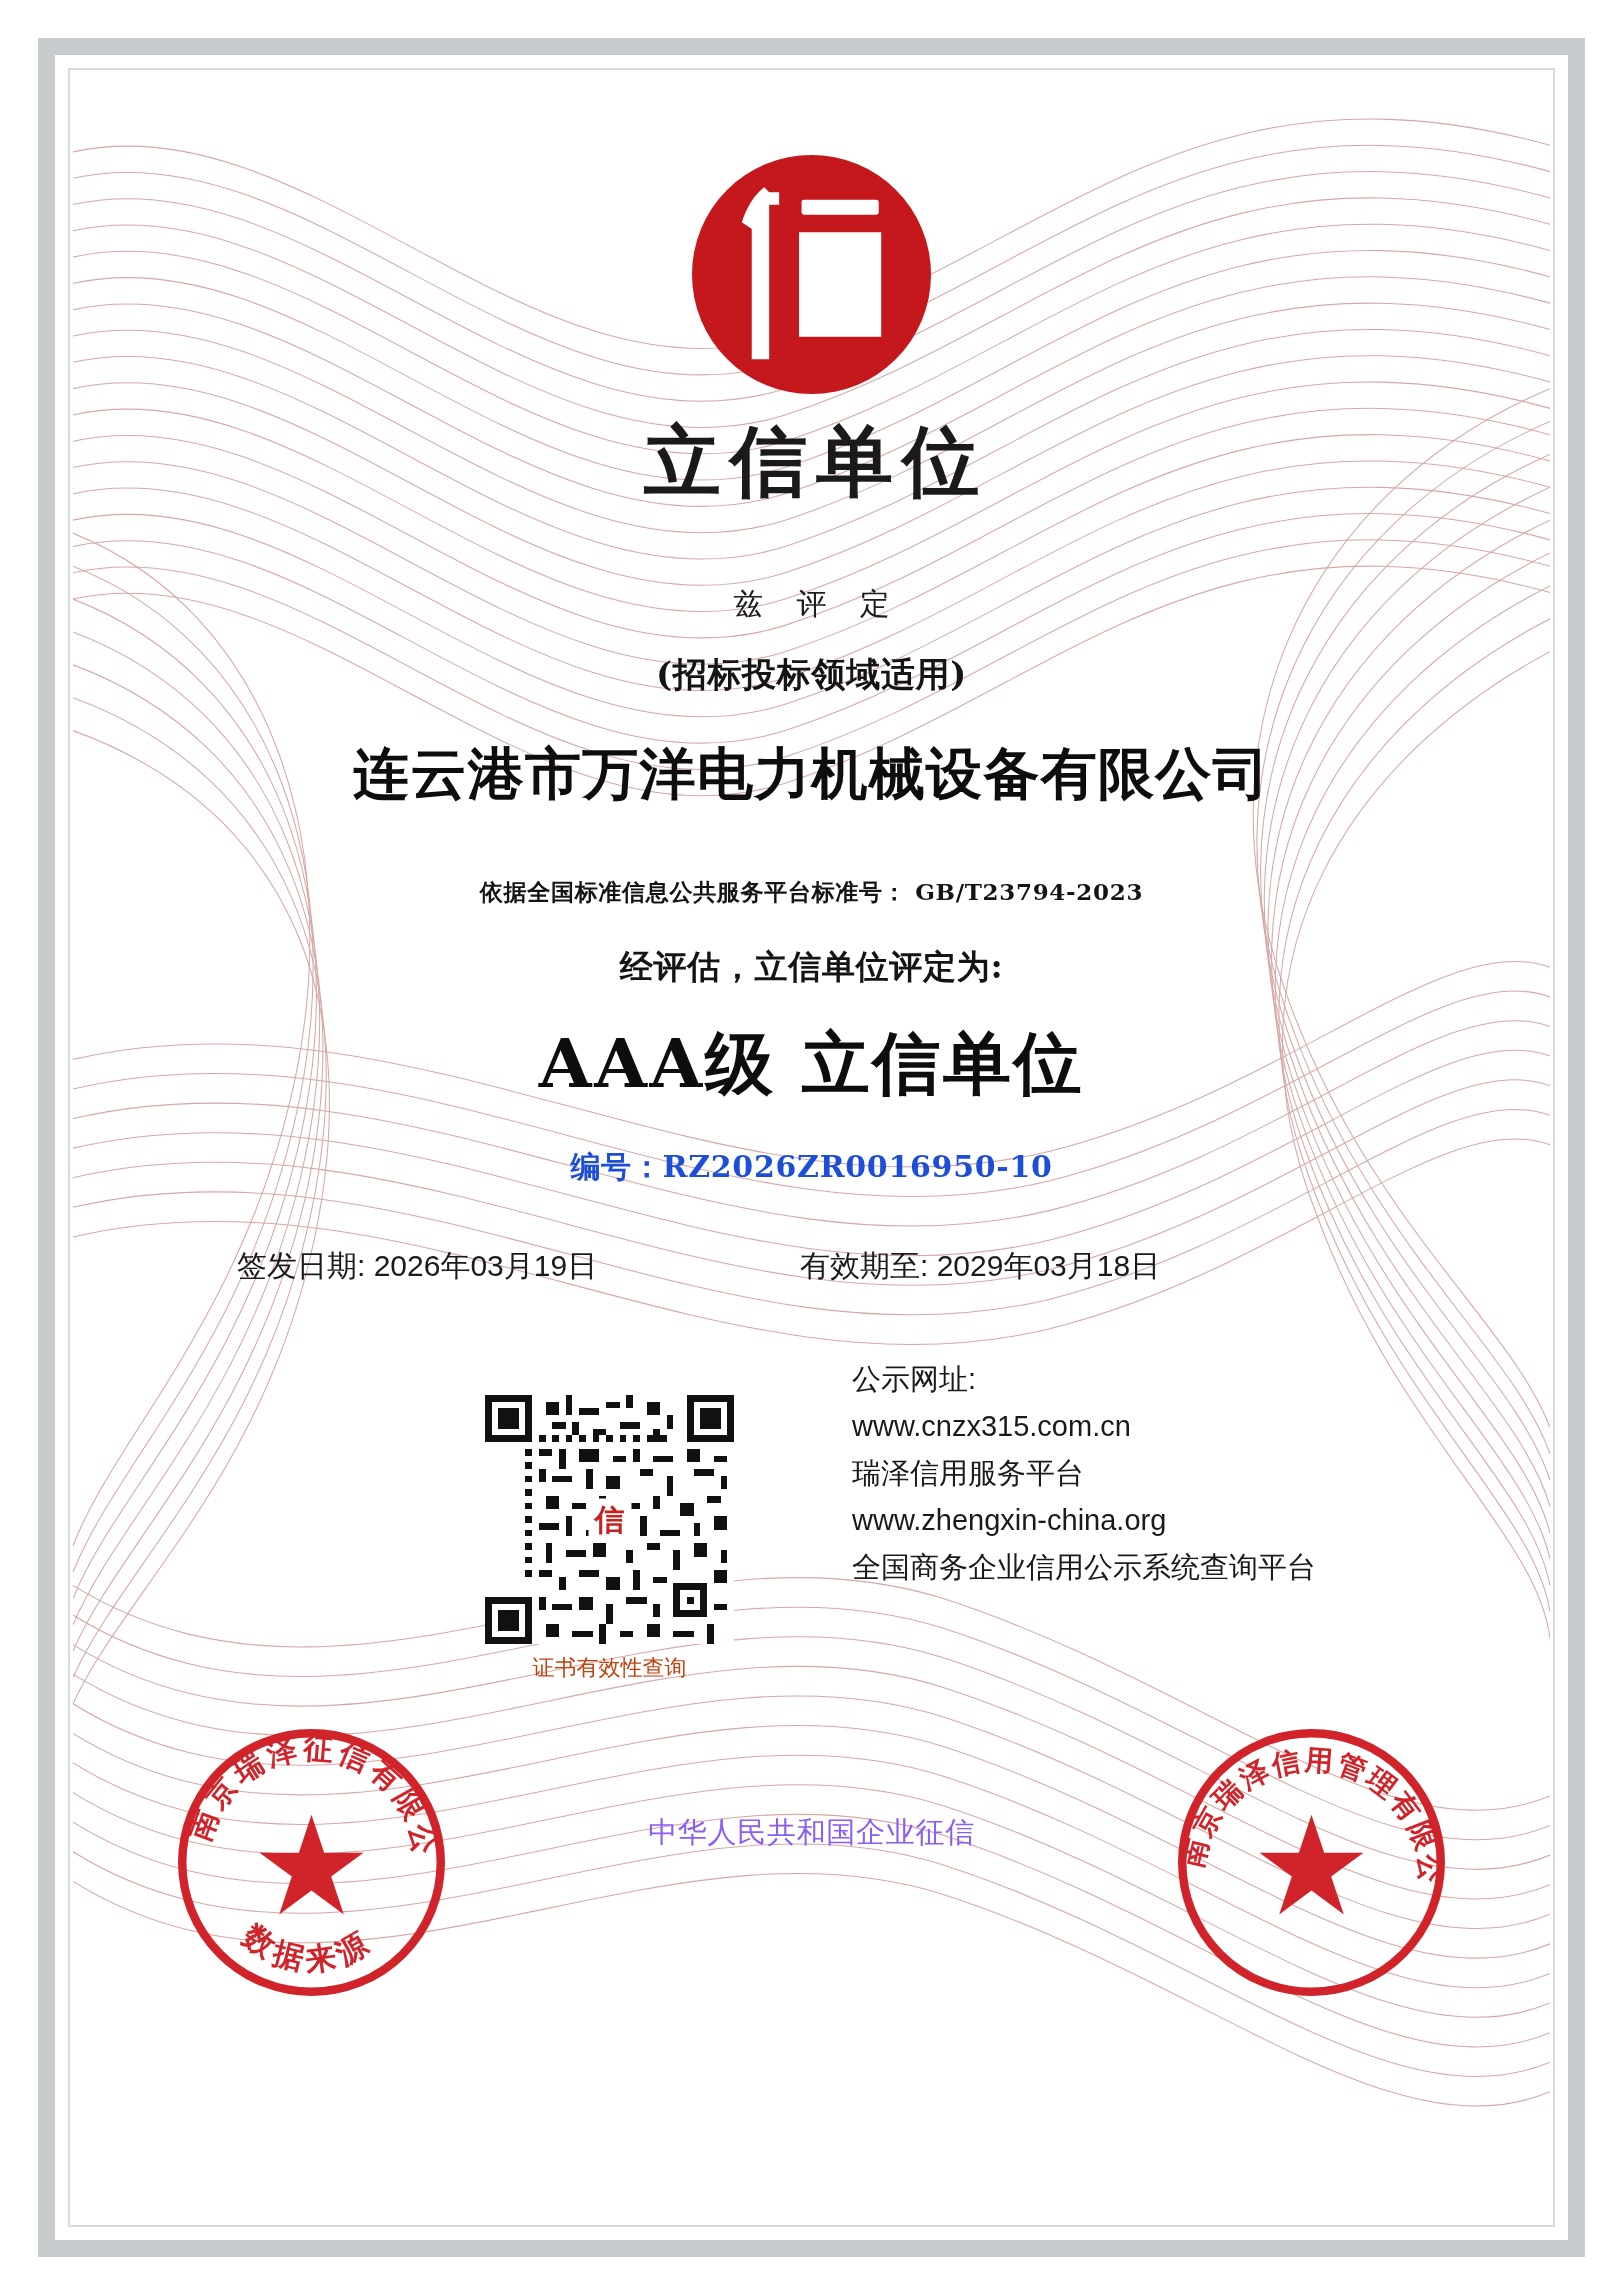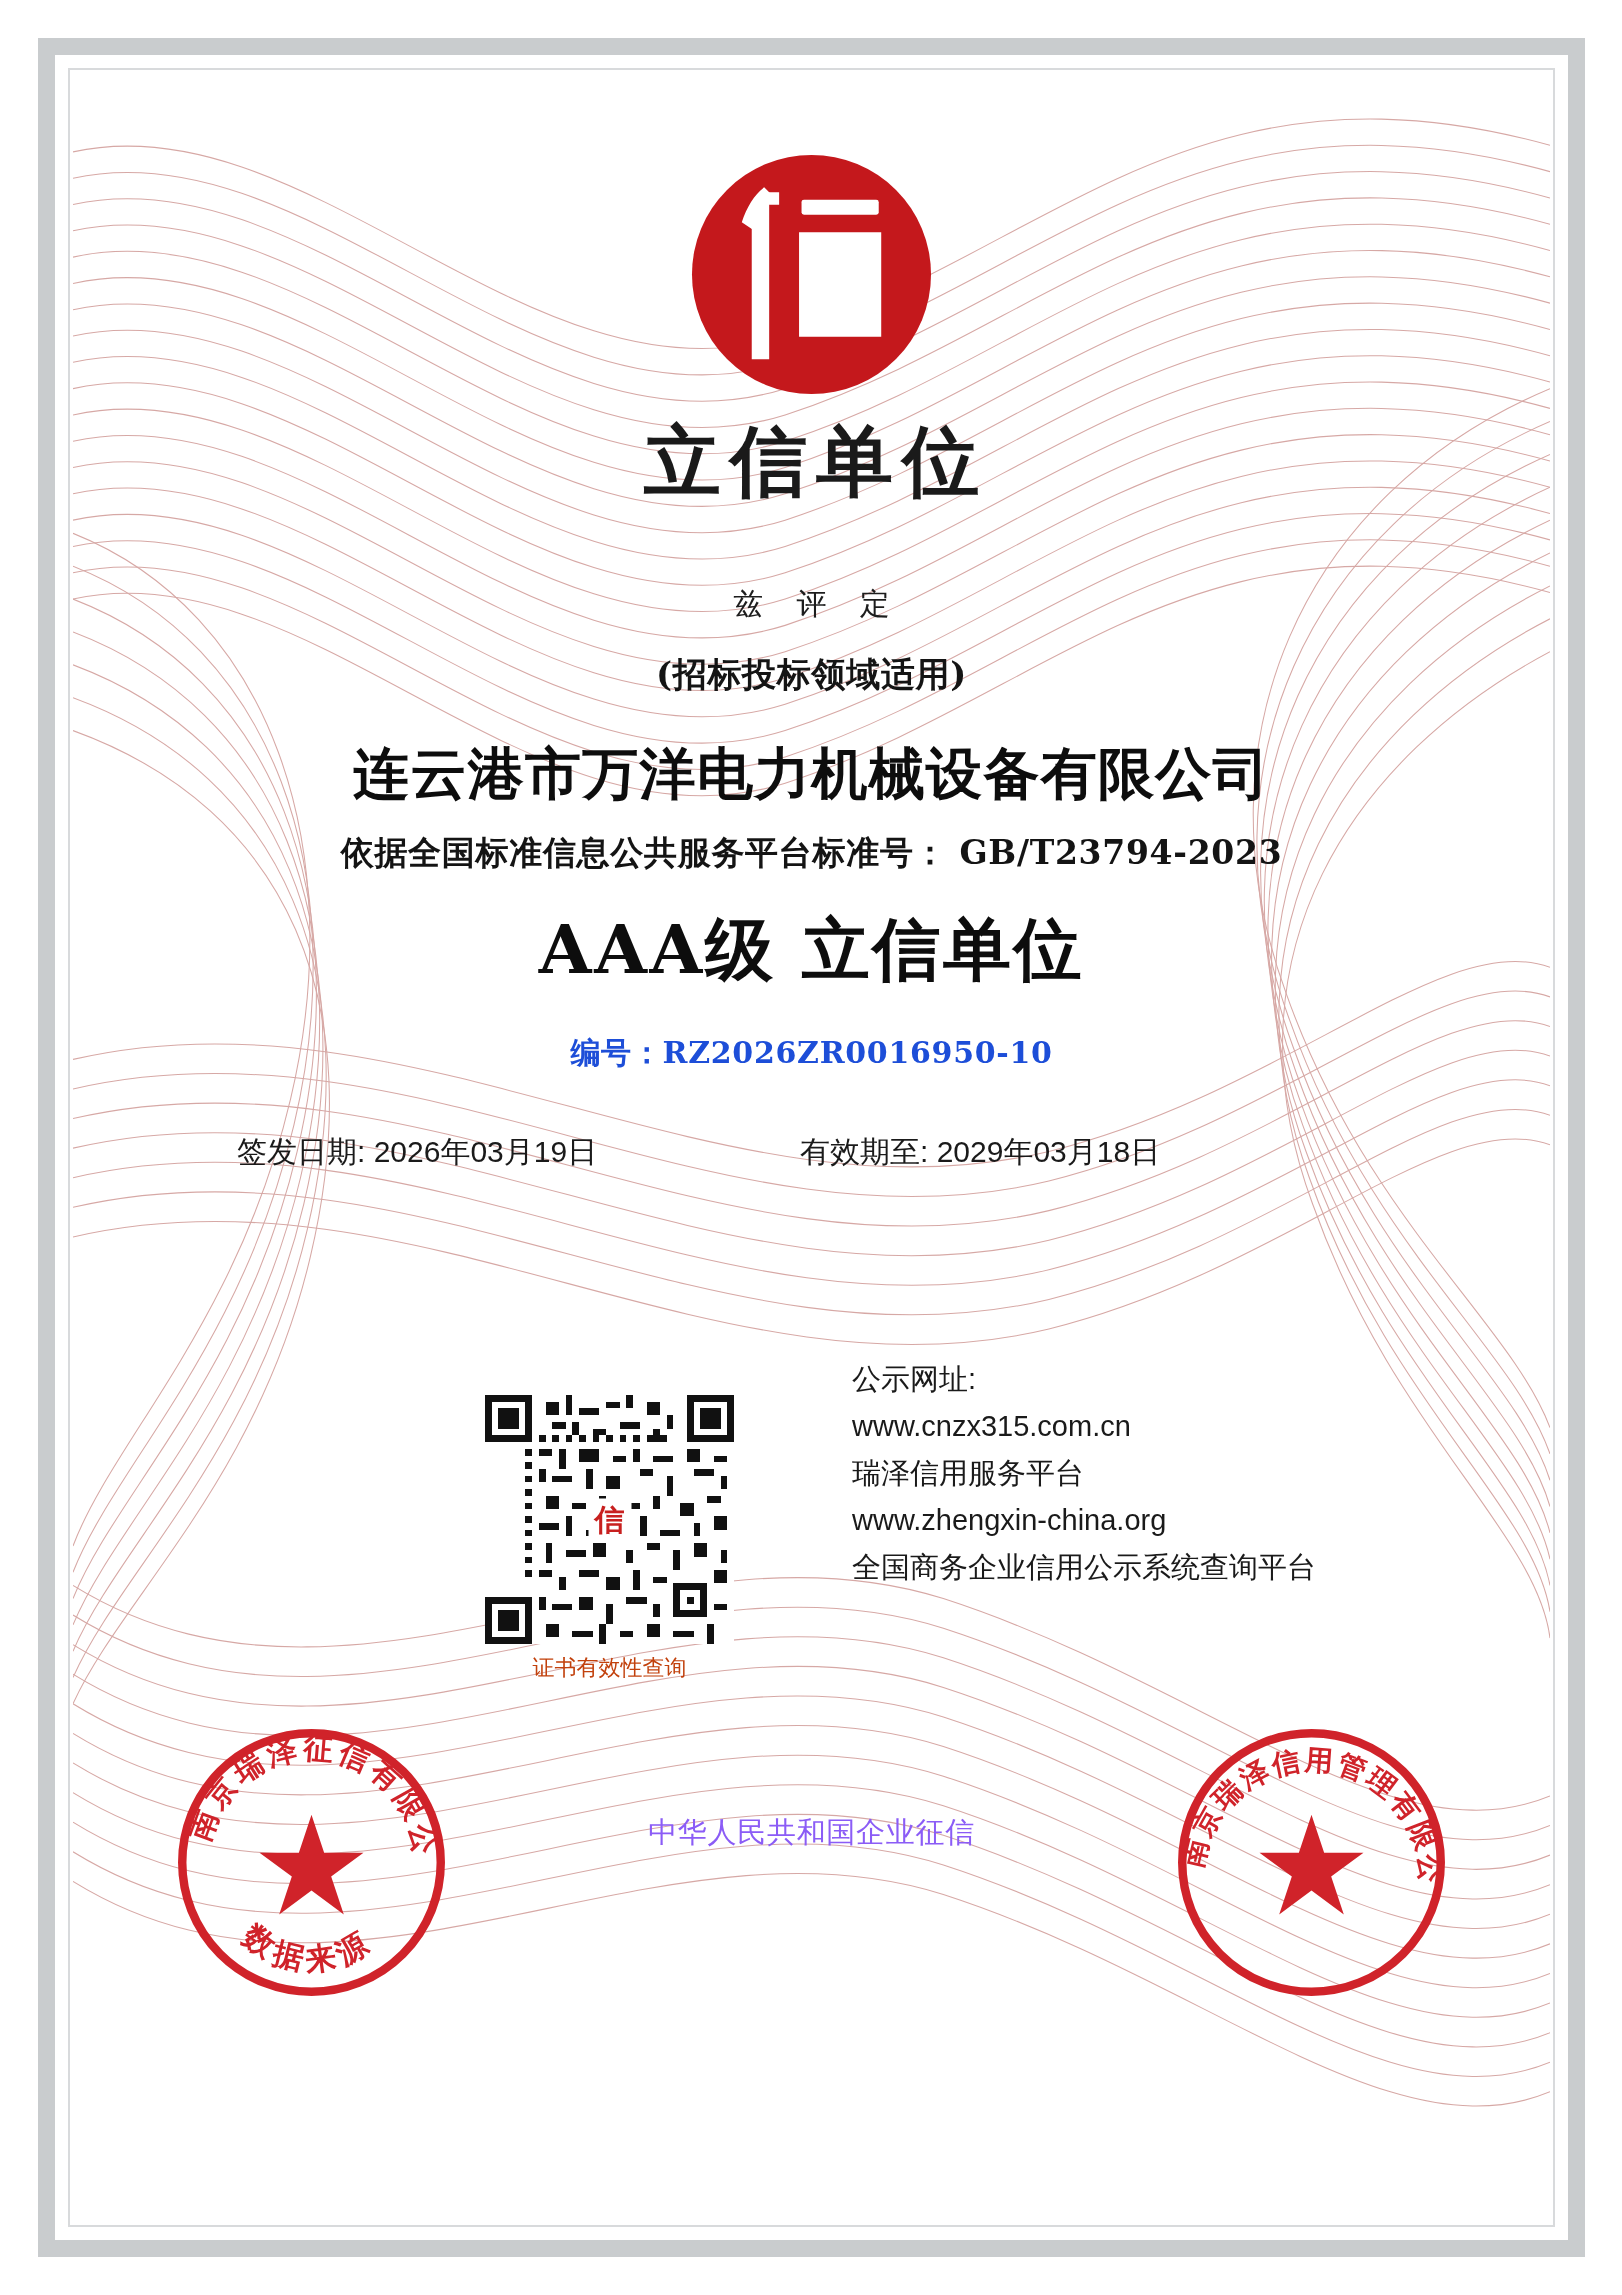--- a/index.html
+++ b/index.html
@@ -108,23 +108,23 @@
     margin-top: 39px;
     font-family: "DejaVu Serif", "Liberation Serif", serif;
     font-size: 56px;
     font-weight: bold;
     color: #0d0d0d;
     letter-spacing: 1.3px;
     white-space: nowrap;
   }
 
   .standard {
-    margin-top: 18px;
-    font-family: "DejaVu Serif", "Liberation Serif", serif;
-    font-size: 33px;
+    margin-top: 64px;
+    font-family: "DejaVu Serif", "Liberation Serif", serif;
+    font-size: 23px;
     font-weight: bold;
     color: #141414;
     letter-spacing: 0.7px;
     white-space: nowrap;
   }
 
   .assessed {
     margin-top: 37px;
     font-family: "DejaVu Serif", "Liberation Serif", serif;
     font-size: 33px;
@@ -329,20 +329,21 @@
     <div class="main-title">立信单位</div>
 
     <div class="zi-ping">兹 评 定</div>
 
     <div class="scope">(招标投标领域适用)</div>
 
     <div class="company">连云港市万洋电力机械设备有限公司</div>
 
     <div class="standard">依据全国标准信息公共服务平台标准号： GB/T23794-2023</div>
 
+    <div class="assessed">经评估，立信单位评定为:</div>
 
     <div class="grade">AAA级 立信单位</div>
 
     <div class="serial">编号：RZ2026ZR0016950-10</div>
 
     <div class="dates">
       <div class="issue">签发日期: 2026年03月19日</div>
       <div class="expire">有效期至: 2029年03月18日</div>
     </div>
 

